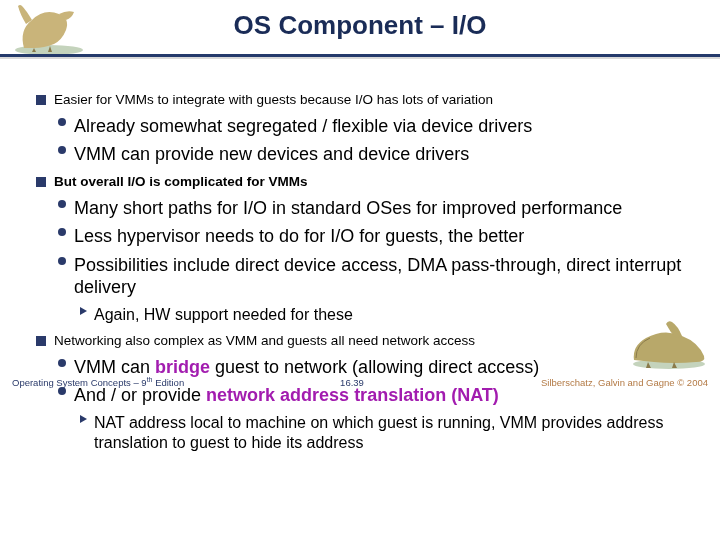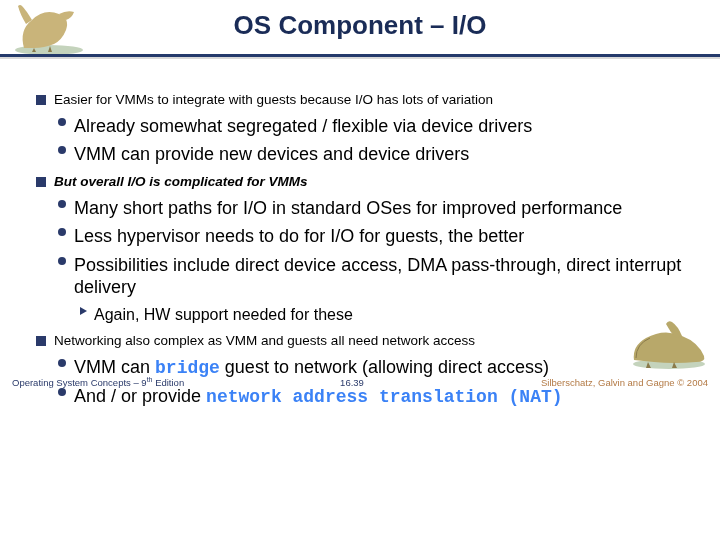--- a/index.html
+++ b/index.html
@@ -109,22 +109,22 @@
     content: "";
     position: absolute;
     left: 0;
     top: 2px;
     width: 0;
     height: 0;
     border-top: 4px solid transparent;
     border-bottom: 4px solid transparent;
     border-left: 7px solid #2a3a6a;
   }
-  .bold { font-weight: bold; font-style: italic; }
-  .hl { color: #3b82f6; font-weight: bold; font-family: Liberation Mono, monospace; }
+  .bold { font-weight: bold; }
+  .hl { color: #a21caf; font-weight: bold; }
   .footer {
     position: absolute;
     left: 0;
     right: 0;
     bottom: 8px;
     font-size: 9.5px;
     color: #2a3a6a;
   }
   .foot-left { position: absolute; left: 12px; bottom: 0; }
   .foot-center { position: absolute; left: 0; right: 16px; text-align: center; bottom: 0; }
@@ -163,20 +163,21 @@
     <div class="l2">Possibilities include direct device access, DMA pass-through, direct interrupt delivery</div>
     <div class="l3">Again, HW support needed for these</div>
 
     <div class="l1" style="margin-top:8px">Networking also complex as VMM and guests all need network access</div>
     <div class="l2">
       <span>VMM can </span><span class="hl">bridge</span><span> guest to network (allowing direct access)</span>
     </div>
     <div class="l2">
       <span>And / or provide </span><span class="hl">network address translation (NAT)</span>
     </div>
+    <div class="l3">NAT address local to machine on which guest is running, VMM provides address translation to guest to hide its address</div>
 
   </div>
 
   <div class="dino-right">
     <svg viewBox="0 0 90 56" width="90" height="56">
       <ellipse cx="45" cy="50" rx="36" ry="5" fill="#8aa87a" opacity="0.5"></ellipse>
       <path d="M10 46 Q8 32 22 24 Q40 14 58 22 Q74 28 80 42 Q82 48 72 48 Q50 50 30 48 Z" fill="#b8a86a"></path>
       <path d="M58 22 Q54 12 48 8 Q44 6 42 10 Q46 18 52 24" fill="#b8a86a"></path>
       <path d="M24 48 L22 54 L27 54 Z M50 48 L48 54 L53 54 Z" fill="#8a7a4a"></path>
       <path d="M12 44 Q12 30 26 24" stroke="#8a7a4a" stroke-width="1" fill="none"></path>

